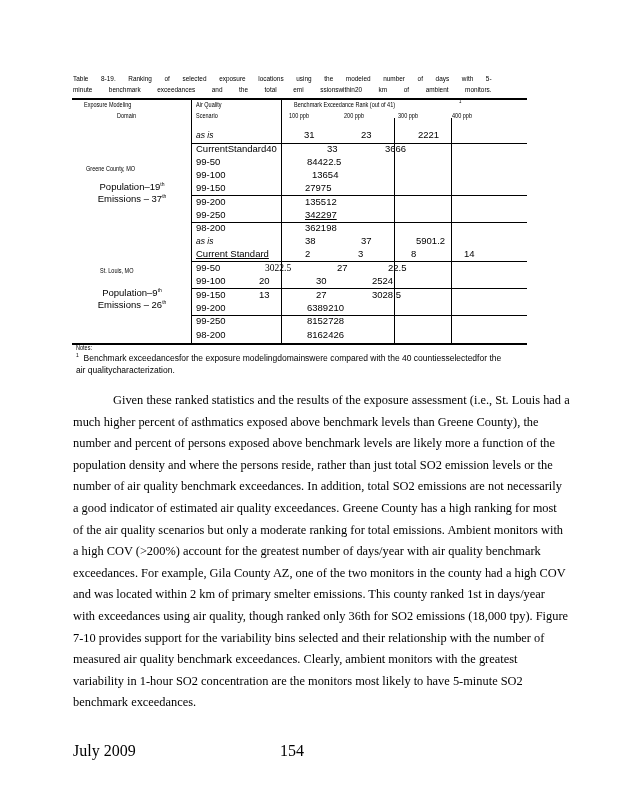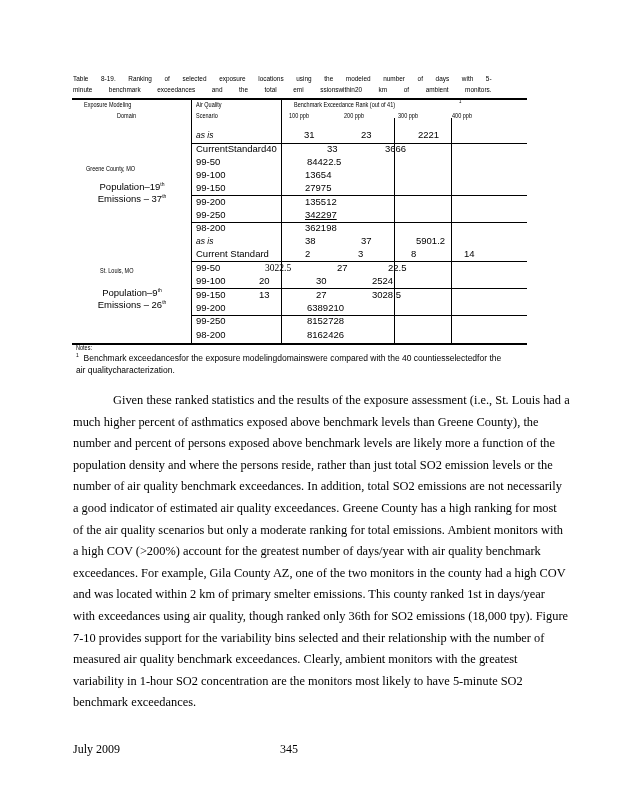--- a/index.html
+++ b/index.html
@@ -30,21 +30,21 @@
     .notes { position: absolute; left: 76px; top: 344px; font-family: "Liberation Sans", sans-serif; }
     .notes .nlabel { font-size: 6.5px; transform: scaleX(0.85); transform-origin: left top; display: block; }
     .notes .ntext { font-size: 8.5px; line-height: 12px; display: block; width: 430px; margin-top: 1px; }
 
     .body-text {
       position: absolute; left: 73px; top: 390px; width: 497px;
       font-family: "Liberation Serif", serif; font-size: 12.4px; line-height: 21.6px;
     }
     .body-text p { margin: 0; text-indent: 40px; }
 
-    .footer { position: absolute; top: 742px; font-family: "Liberation Serif", serif; font-size: 12px; }
+    .footer { position: absolute; top: 742px; font-family: "Liberation Serif", serif; font-size: 16px; }
   </style>
 </head>
 <body>
 
 <div class="page">
 
   <div class="caption">
     <span class="line">Table 8-19. Ranking of selected exposure locations using the modeled number of days with 5-</span>
     <span class="line l2">minute benchmark exceedances and the total emi ssionswithin20 km of ambient monitors.</span>
   </div>
@@ -88,40 +88,40 @@
     <span class="t cell" style="left:346px; top:31px;">2221</span>
 
     <span class="t cell" style="left:124px; top:45px;">CurrentStandard40</span>
     <span class="t cell" style="left:255px; top:45px;">33</span>
     <span class="t cell" style="left:313px; top:45px;">3666</span>
 
     <span class="t cell" style="left:124px; top:58px;">99-50</span>
     <span class="t cell" style="left:235px; top:58px;">84422.5</span>
 
     <span class="t cell" style="left:124px; top:71px;">99-100</span>
-    <span class="t cell" style="left:233px; top:71px;">13654</span>
+    <span class="t cell" style="left:240px; top:71px;">13654</span>
 
     <span class="t cell" style="left:124px; top:84px;">99-150</span>
     <span class="t cell" style="left:233px; top:84px;">27975</span>
 
     <span class="t cell" style="left:124px; top:98px;">99-200</span>
     <span class="t cell" style="left:233px; top:98px;">135512</span>
 
     <span class="t cell" style="left:124px; top:111px;">99-250</span>
     <span class="t cell" style="left:233px; top:111px;text-decoration:underline;">342297</span>
 
     <span class="t cell" style="left:124px; top:124px;">98-200</span>
     <span class="t cell" style="left:233px; top:124px;">362198</span>
 
     <span class="t cell italic" style="left:124px; top:137px;">as is</span>
     <span class="t cell" style="left:233px; top:137px;">38</span>
     <span class="t cell" style="left:289px; top:137px;">37</span>
     <span class="t cell" style="left:344px; top:137px;">5901.2</span>
 
-    <span class="t cell" style="left:124px; top:150px;">Current Standard</span>
+    <span class="t cell" style="left:124px; top:150px;text-decoration:underline;">Current Standard</span>
     <span class="t cell" style="left:233px; top:150px;">2</span>
     <span class="t cell" style="left:286px; top:150px;">3</span>
     <span class="t cell" style="left:339px; top:150px;">8</span>
     <span class="t cell" style="left:392px; top:150px;">14</span>
 
     <span class="t domain-small" style="left:28px; top:169px;">St.   Louis,      MO</span>
     <div class="t domain" style="left:10px; top:189px; width:100px;"><span>Population–9</span><sup>th</sup></div>
     <div class="t domain" style="left:10px; top:201px; width:100px;"><span>Emissions – 26</span><sup>th</sup></div>
 
     <span class="t cell" style="left:124px; top:164px;">99-50</span>
@@ -152,14 +152,14 @@
   <div class="notes">
     <span class="nlabel">Notes:</span>
     <span class="ntext"><sup>1</sup>&nbsp; <span>Benchmark exceedancesfor the exposure modelingdomainswere compared with the 40 countiesselectedfor the air qualitycharacterization.</span></span>
   </div>
 
   <div class="body-text">
     <p>Given these ranked statistics and the results of the exposure assessment (i.e., St. Louis had a much higher percent of asthmatics exposed above benchmark levels than Greene County), the number and percent of persons exposed above benchmark levels are likely more a function of the population density and where the persons reside, rather than just total SO2 emission levels or the number of air quality benchmark exceedances.  In addition, total SO2 emissions are not necessarily a good indicator of estimated air quality exceedances.  Greene County has a high ranking for most of the air quality scenarios but only a moderate ranking for total emissions.  Ambient monitors with a high COV (&gt;200%) account for the greatest number of days/year with air quality benchmark exceedances.  For example, Gila County AZ, one of the two monitors in the county had a high COV and was located within 2 km of primary smelter emissions.  This county ranked 1st in days/year with exceedances using air quality, though ranked only 36th for SO2 emissions (18,000 tpy).  Figure 7-10 provides support for the variability bins selected and their relationship with the number of measured air quality benchmark exceedances.  Clearly, ambient monitors with the greatest variability in 1-hour SO2 concentration are the monitors most likely to have 5-minute SO2 benchmark exceedances.</p>
   </div>
 
   <span class="footer" style="left:73px;">July 2009</span>
-  <span class="footer" style="left:280px;">345</span>
+  <span class="footer" style="left:280px;">154</span>
 </div>
 
 </body></html>

